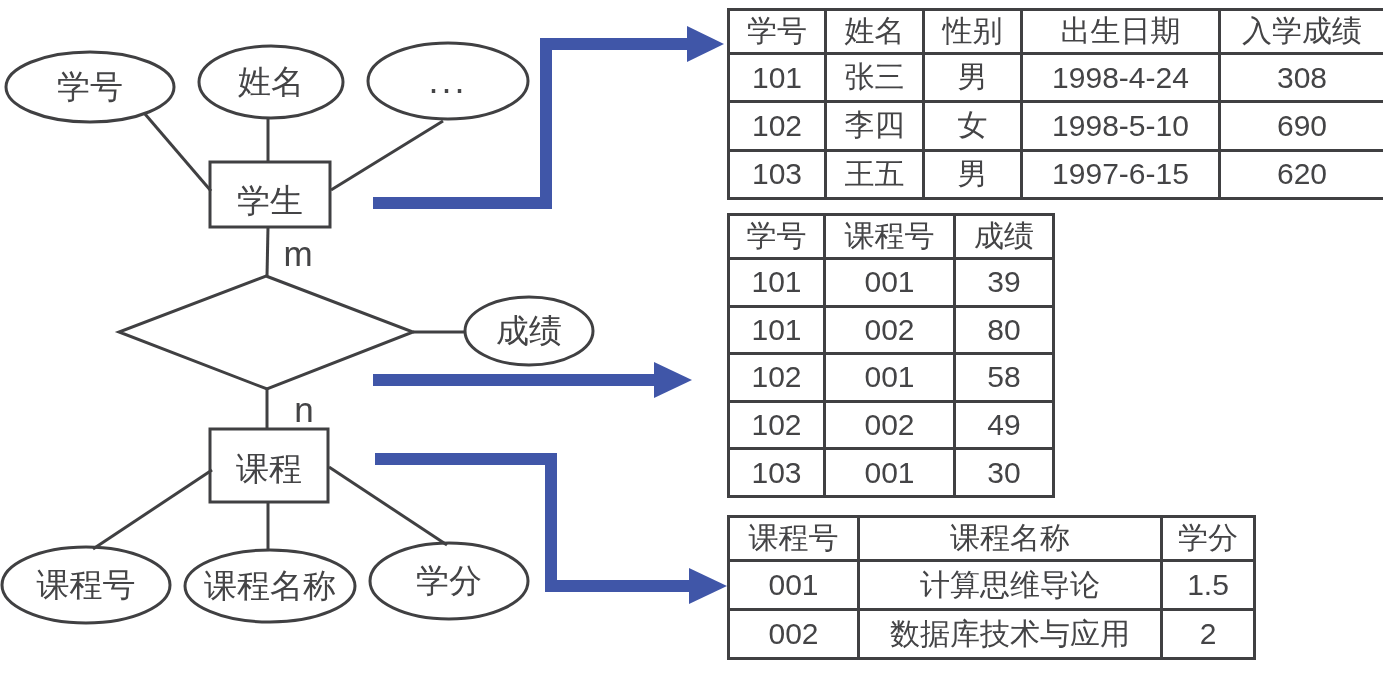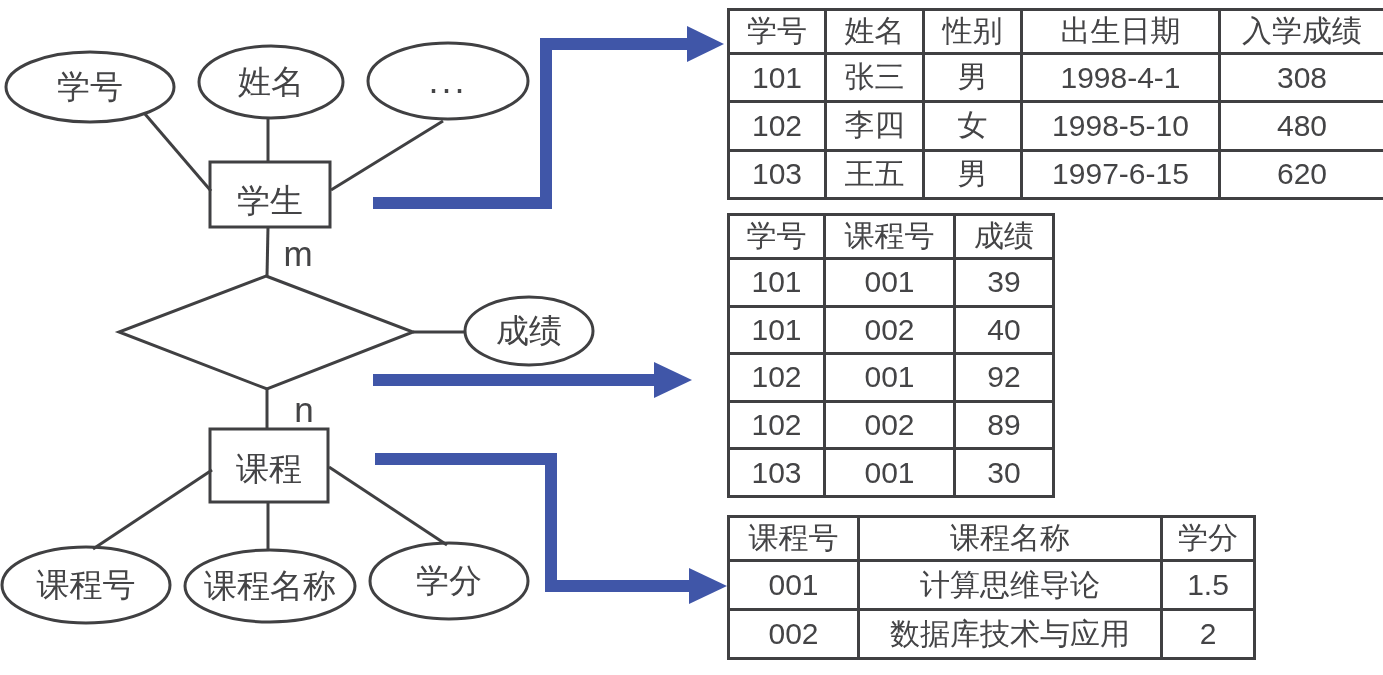--- a/index.html
+++ b/index.html
@@ -97,29 +97,29 @@
         <th>性别</th>
         <th>出生日期</th>
         <th>入学成绩</th>
       </tr>
     </thead>
     <tbody>
       <tr>
         <td>101</td>
         <td>张三</td>
         <td>男</td>
-        <td>1998-4-1</td>
+        <td>1998-4-24</td>
         <td>308</td>
       </tr>
       <tr>
         <td>102</td>
         <td>李四</td>
         <td>女</td>
         <td>1998-5-10</td>
-        <td>480</td>
+        <td>690</td>
       </tr>
       <tr>
         <td>103</td>
         <td>王五</td>
         <td>男</td>
         <td>1997-6-15</td>
         <td>620</td>
       </tr>
     </tbody>
   </table>
@@ -139,31 +139,31 @@
     </thead>
     <tbody>
       <tr>
         <td>101</td>
         <td>001</td>
         <td>39</td>
       </tr>
       <tr>
         <td>101</td>
         <td>002</td>
-        <td>40</td>
+        <td>80</td>
       </tr>
       <tr>
         <td>102</td>
         <td>001</td>
-        <td>92</td>
+        <td>58</td>
       </tr>
       <tr>
         <td>102</td>
         <td>002</td>
-        <td>89</td>
+        <td>49</td>
       </tr>
       <tr>
         <td>103</td>
         <td>001</td>
         <td>30</td>
       </tr>
     </tbody>
   </table>
 
   <table id="tbl-course">

